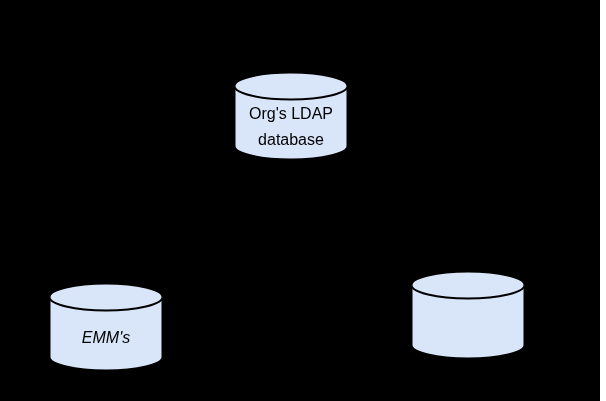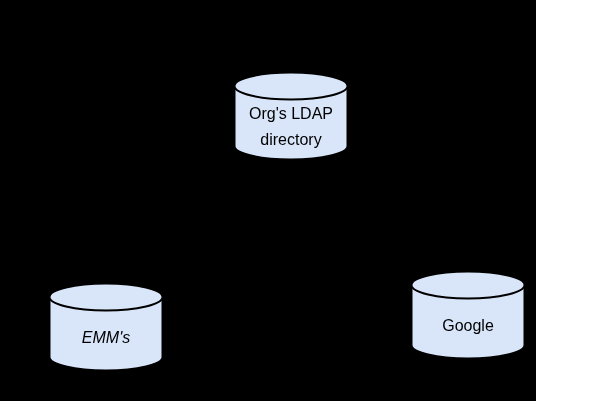--- a/index.html
+++ b/index.html
@@ -7,21 +7,21 @@
     padding: 0;
   }
   body {
     width: 606px;
     height: 401px;
     overflow: hidden;
     font-family: "Liberation Sans", sans-serif;
   }
   .canvas {
     position: relative;
-    width: 536px;
+    width: 600px;
     height: 401px;
     background: #000000;
   }
   .node {
     position: absolute;
     width: 116px;
     height: 90px;
   }
   .node svg {
     position: absolute;
@@ -53,37 +53,34 @@
 
 <div class="canvas">
 
   <div class="node node-ldap">
     <svg width="116" height="90" viewBox="0 0 116 90">
       <path d="M1.5,15 L1.5,75 A56.5,13.5 0 0 0 114.5,75 L114.5,15" stroke-width="2" fill="#d9e6fa" stroke="#000000"></path>
       <ellipse cx="58" cy="15" rx="56.5" ry="13.5" stroke-width="2" fill="#d9e6fa" stroke="#000000"></ellipse>
     </svg>
     <div class="label">
       <span>Org's LDAP</span>
-      <span>directory</span>
+      <span>database</span>
     </div>
   </div>
 
   <div class="node node-emm">
     <svg width="116" height="90" viewBox="0 0 116 90">
       <path d="M1.5,15 L1.5,75 A56.5,13.5 0 0 0 114.5,75 L114.5,15" stroke-width="2" fill="#d9e6fa" stroke="#000000"></path>
       <ellipse cx="58" cy="15" rx="56.5" ry="13.5" stroke-width="2" fill="#d9e6fa" stroke="#000000"></ellipse>
     </svg>
     <div class="label">
       <span>EMM's</span>
     </div>
   </div>
 
   <div class="node node-google">
     <svg width="116" height="90" viewBox="0 0 116 90">
       <path d="M1.5,15 L1.5,75 A56.5,13.5 0 0 0 114.5,75 L114.5,15" stroke-width="2" fill="#d9e6fa" stroke="#000000"></path>
       <ellipse cx="58" cy="15" rx="56.5" ry="13.5" stroke-width="2" fill="#d9e6fa" stroke="#000000"></ellipse>
     </svg>
-    <div class="label">
-      <span>Google</span>
-    </div>
   </div>
 
 </div>
 
 </body></html>

